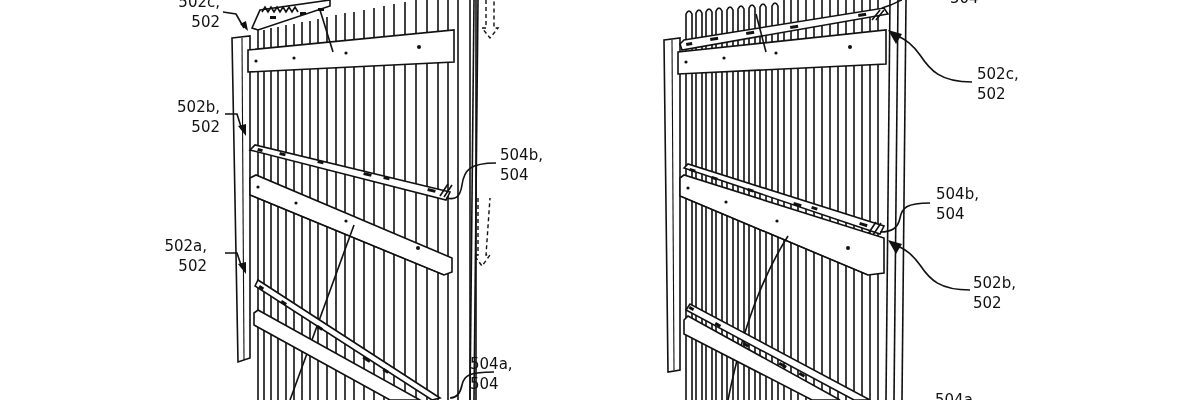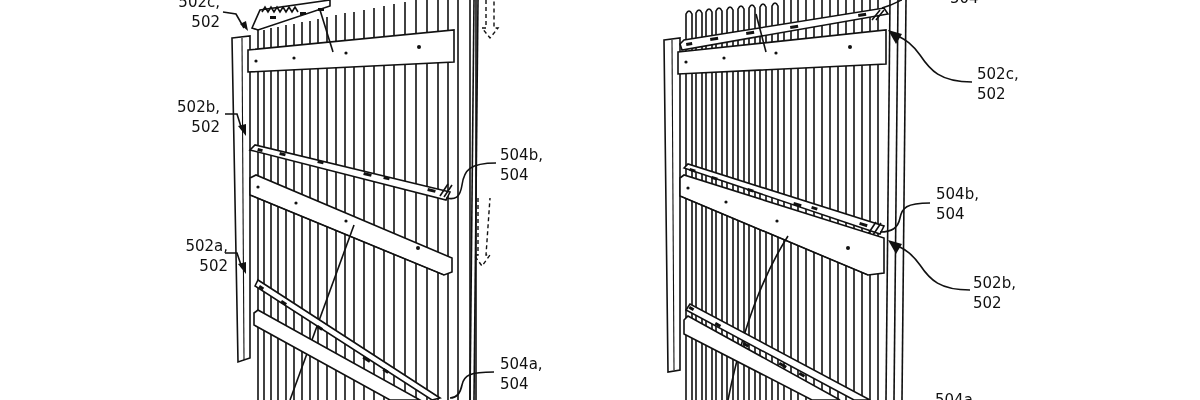--- a/index.html
+++ b/index.html
@@ -208,29 +208,29 @@
 </svg>
 
 <div class="lbl" style="left:150px; top:-8px; width:70px;">
   <span>502c,</span>
   <span>502</span>
 </div>
 <div class="lbl" style="left:150px; top:97px; width:70px;">
   <span>502b,</span>
   <span>502</span>
 </div>
-<div class="lbl" style="left:158px; top:236px; width:70px;">
+<div class="lbl" style="left:137px; top:236px; width:70px;">
   <span>502a,</span>
   <span>502</span>
 </div>
 <div class="lbl left-align" style="left:500px; top:145px;">
   <span>504b,</span>
   <span>504</span>
 </div>
-<div class="lbl left-align" style="left:500px; top:354px;">
+<div class="lbl left-align" style="left:470px; top:354px;">
   <span>504a,</span>
   <span>504</span>
 </div>
 
 <div class="lbl left-align" style="left:950px; top:-12px;">
   <span>504</span>
 </div>
 <div class="lbl left-align" style="left:977px; top:64px;">
   <span>502c,</span>
   <span>502</span>

